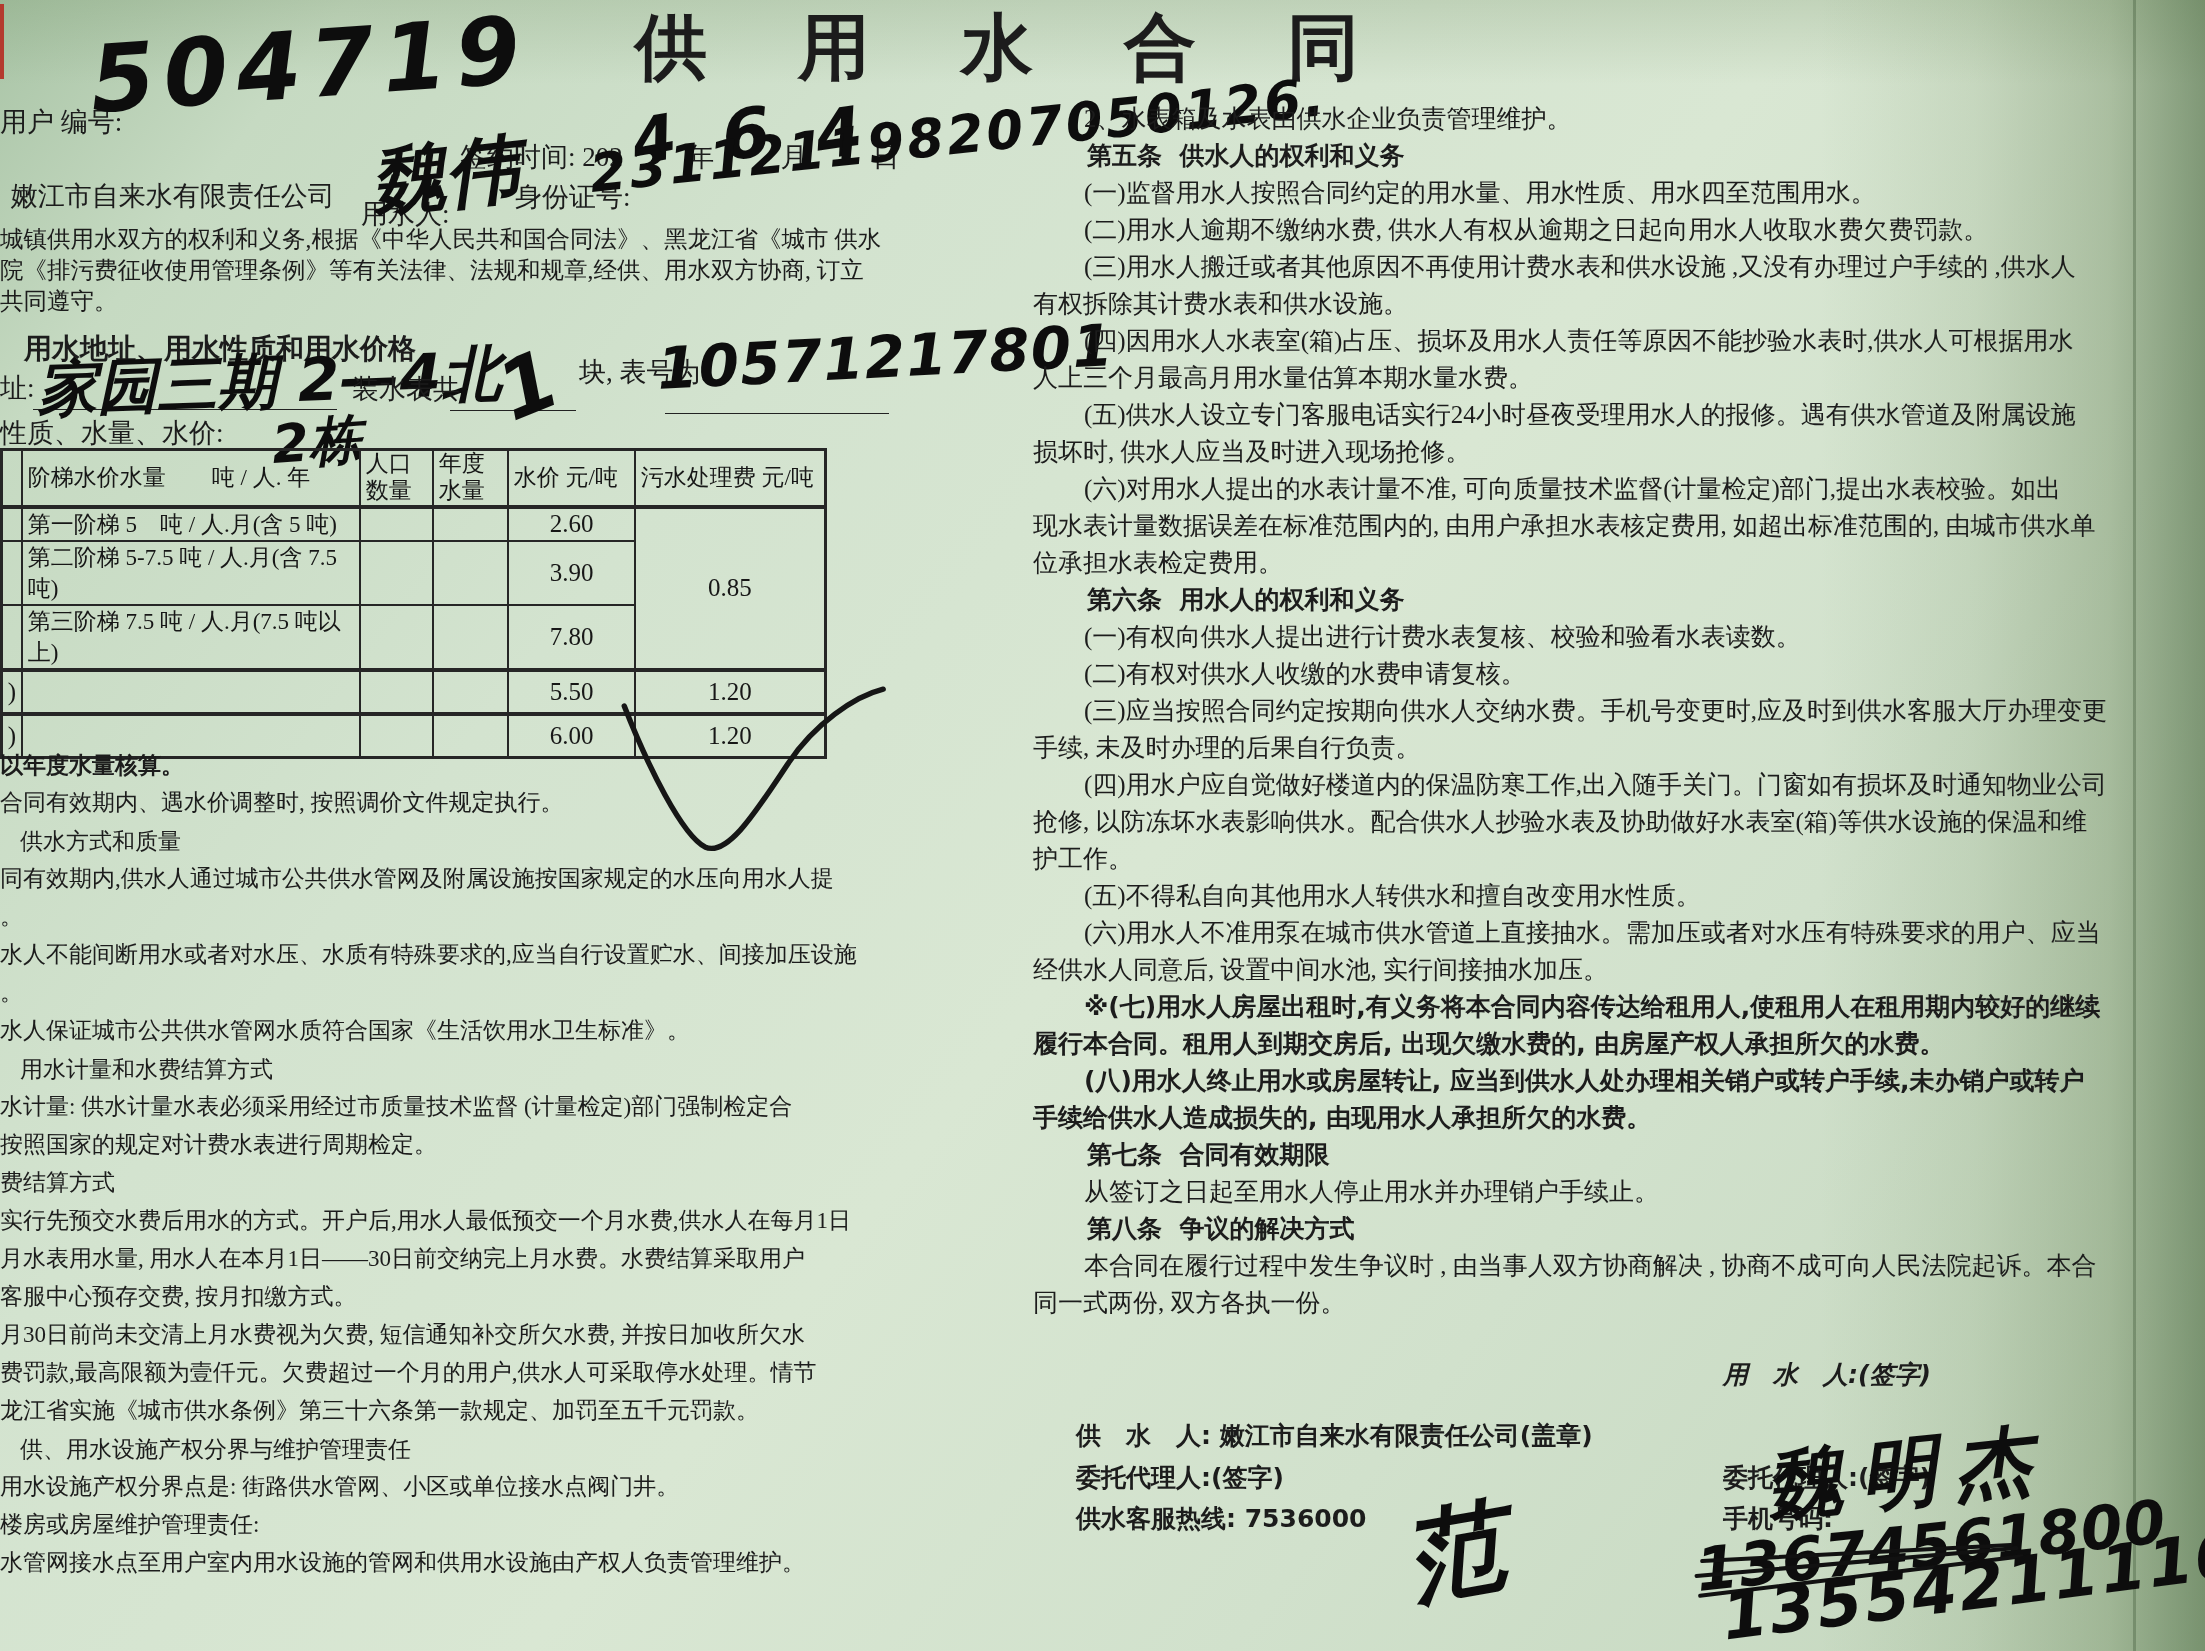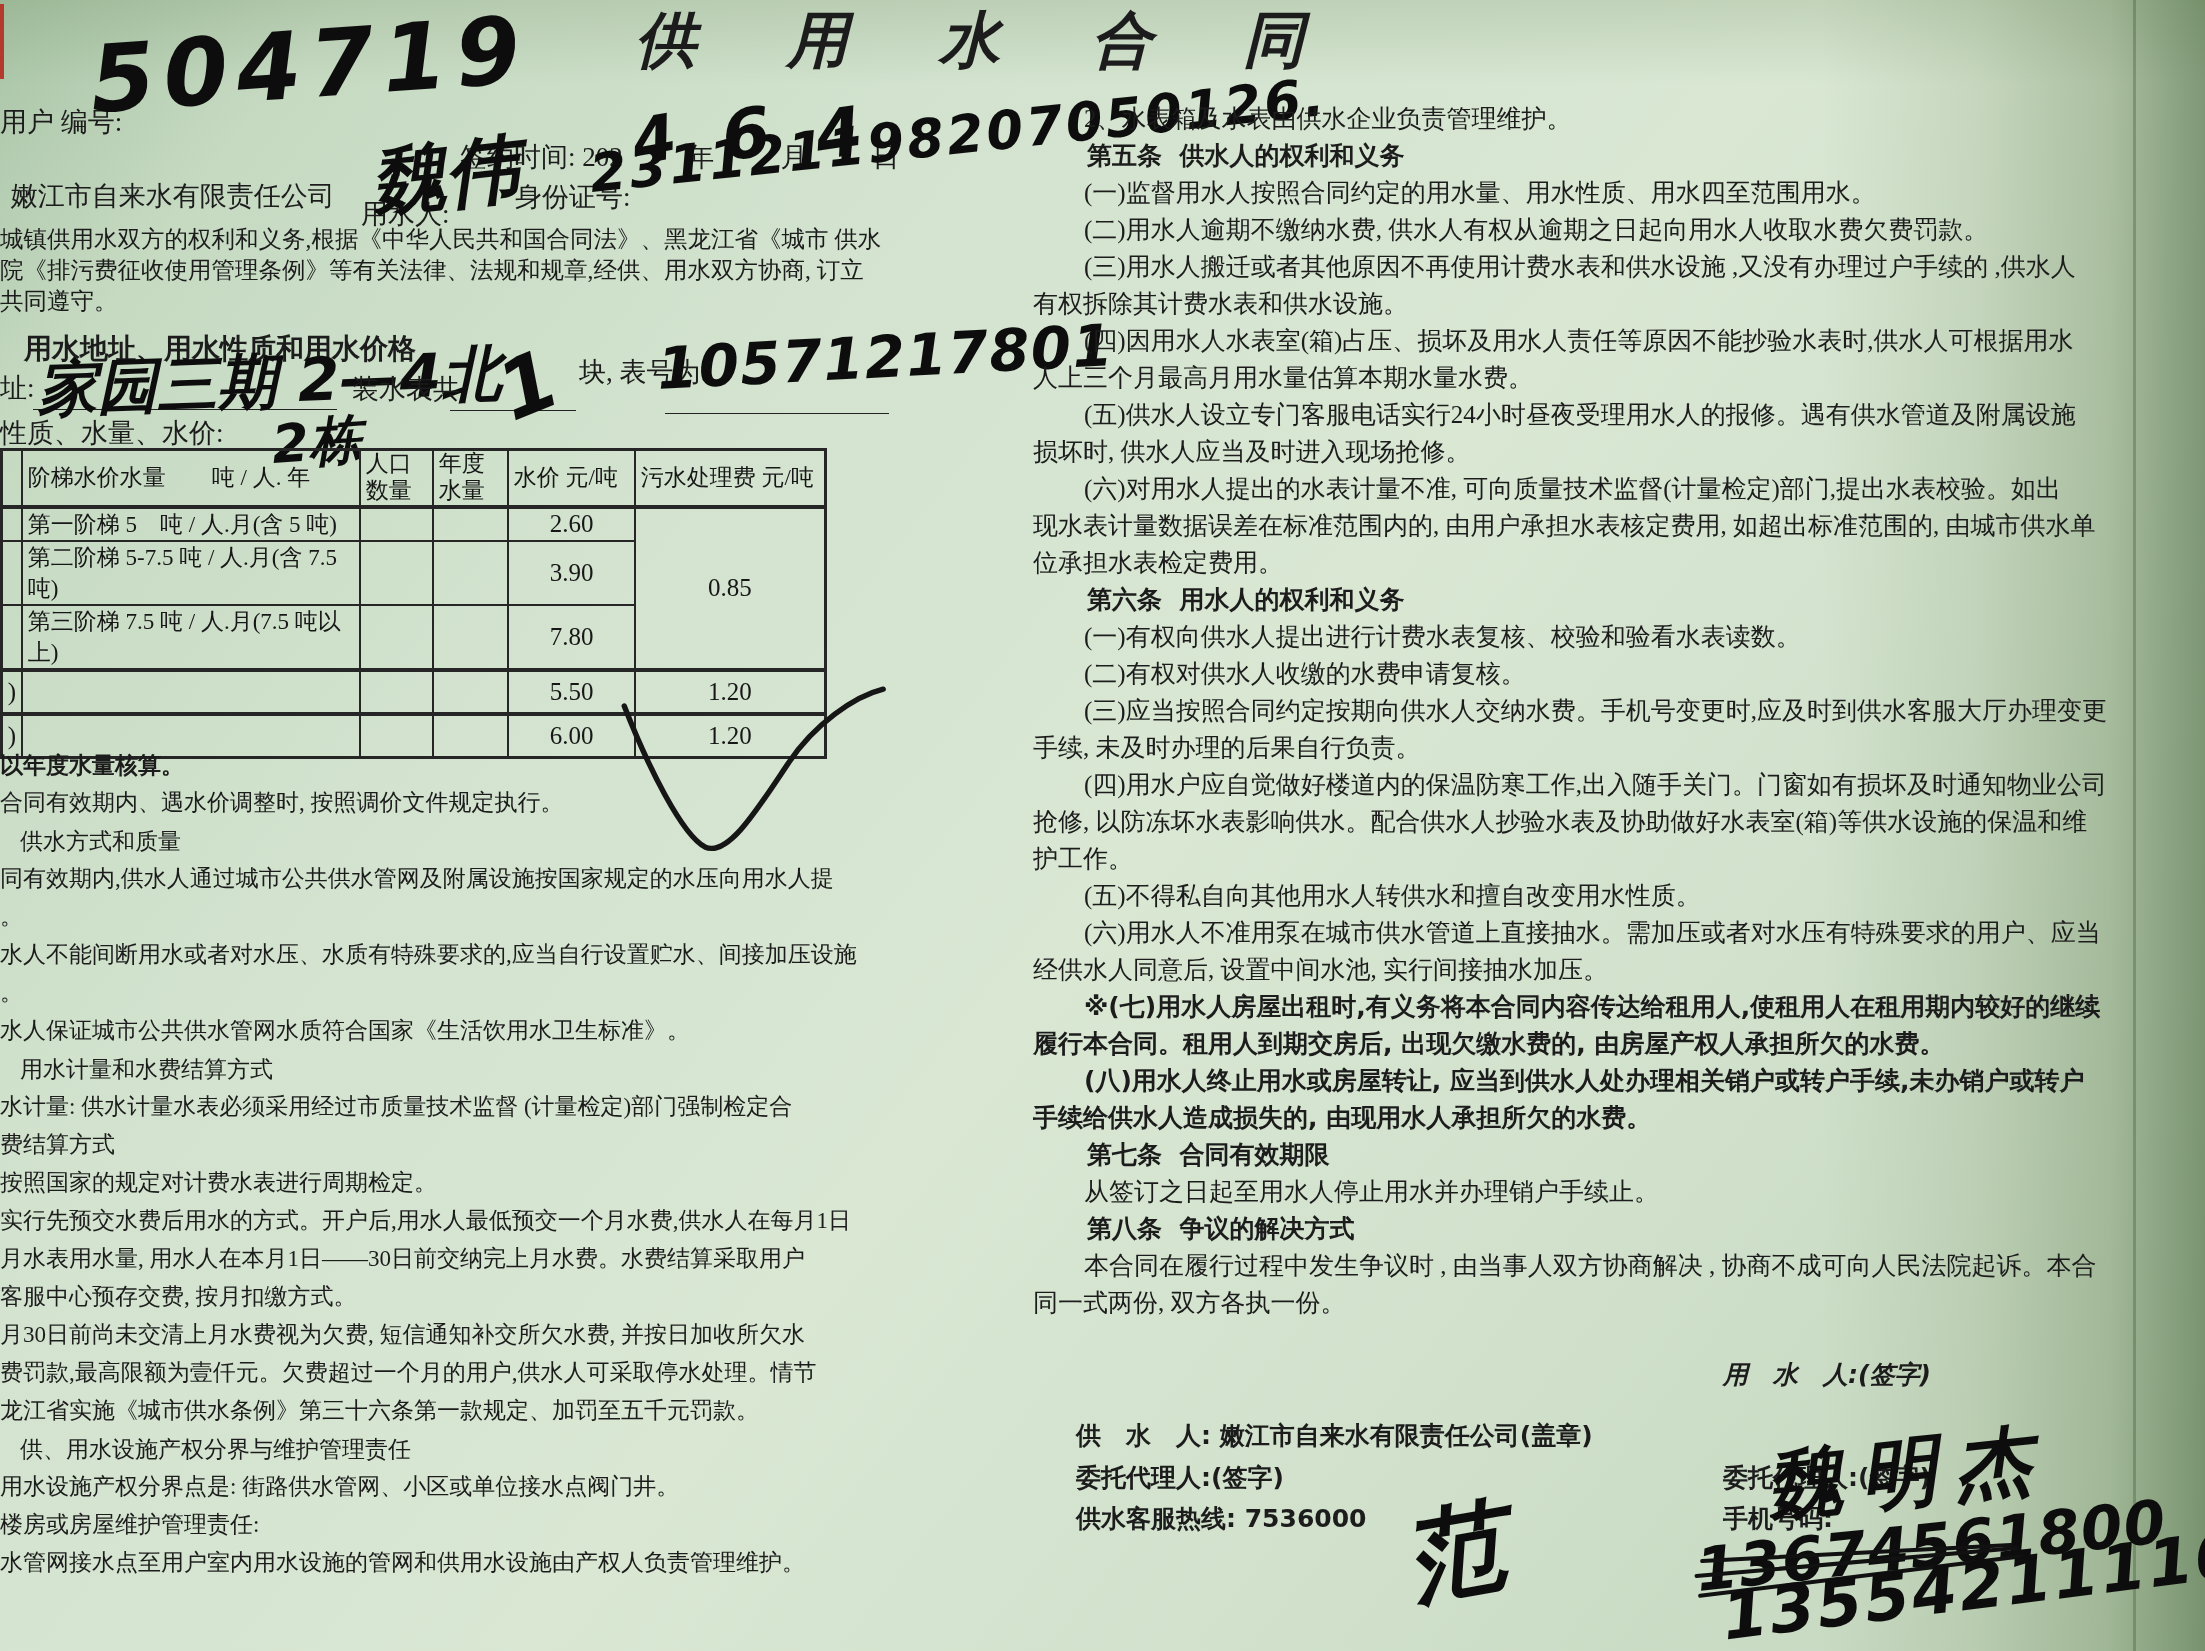--- a/index.html
+++ b/index.html
@@ -12,21 +12,21 @@
   .head{padding-left:54px;font-weight:bold;font-family:"DejaVu Sans","Liberation Sans",sans-serif;}
   .head-l{padding-left:20px;font-weight:normal;font-family:"DejaVu Sans","Liberation Sans",sans-serif;}
   .indent{padding-left:51px;}
   .hw{font-family:"DejaVu Sans",sans-serif;font-style:italic;font-weight:bold;color:#0d0d0d;}
   .shade-right{position:absolute;top:0;right:0;width:385px;height:100%;pointer-events:none;
     background:linear-gradient(90deg,rgba(100,130,80,0) 0%,rgba(100,130,80,.14) 40%,rgba(82,112,62,.32) 75%,rgba(58,90,46,.55) 100%);}
   .shade-top{position:absolute;top:0;left:0;width:100%;height:84px;pointer-events:none;
     background:linear-gradient(180deg,rgba(110,140,95,.22),rgba(110,140,95,0));}
   .crease{position:absolute;top:0;left:2133px;width:3px;height:100%;background:rgba(48,72,40,.30);pointer-events:none;}
   .red-sliver{position:absolute;left:0;top:3.6px;width:3.6px;height:75px;background:#b43a2e;}
-  .title{font-size:61px;font-weight:bold;letter-spacing:91px;font-family:"Liberation Serif",serif;font-style:italic;}
+  .title{font-size:72px;font-weight:bold;letter-spacing:91px;font-family:"Liberation Serif",serif;}
   .lbl{font-size:27px;}
   .underline{position:absolute;height:0;border-top:1.8px solid #222;}
   table.pricing{position:absolute;left:0;top:448px;border-collapse:collapse;table-layout:fixed;
     border:3.6px solid #262626;background:transparent;}
   table.pricing td{border:2.4px solid #262626;font-size:23px;vertical-align:middle;padding:0 4.8px;
     font-family:"Liberation Serif",serif;color:#171717;}
   table.pricing tr.hdr td{border-bottom-width:4.2px;text-align:left;}
   table.pricing tr.thick td{border-top-width:4.2px;}
   table.pricing td.num{text-align:center;font-size:25px;border-radius:7px;}
   table.pricing td.ctr{text-align:center;line-height:1.15;}
@@ -156,22 +156,22 @@
   <div class="line bold">以年度水量核算。</div>
       <div class="line">合同有效期内、遇水价调整时, 按照调价文件规定执行。</div>
       <div class="line head-l">供水方式和质量</div>
       <div class="line">同有效期内,供水人通过城市公共供水管网及附属设施按国家规定的水压向用水人提</div>
       <div class="line">。</div>
       <div class="line">水人不能间断用水或者对水压、水质有特殊要求的,应当自行设置贮水、间接加压设施</div>
       <div class="line">。</div>
       <div class="line">水人保证城市公共供水管网水质符合国家《生活饮用水卫生标准》。</div>
       <div class="line head-l">用水计量和水费结算方式</div>
       <div class="line">水计量: 供水计量水表必须采用经过市质量技术监督 (计量检定)部门强制检定合</div>
+      <div class="line">按照国家的规定对计费水表进行周期检定。</div>
       <div class="line">费结算方式</div>
-      <div class="line">按照国家的规定对计费水表进行周期检定。</div>
       <div class="line">实行先预交水费后用水的方式。开户后,用水人最低预交一个月水费,供水人在每月1日</div>
       <div class="line">月水表用水量, 用水人在本月1日——30日前交纳完上月水费。水费结算采取用户</div>
       <div class="line">客服中心预存交费, 按月扣缴方式。</div>
       <div class="line">月30日前尚未交清上月水费视为欠费, 短信通知补交所欠水费, 并按日加收所欠水</div>
       <div class="line">费罚款,最高限额为壹仟元。欠费超过一个月的用户,供水人可采取停水处理。情节</div>
       <div class="line">龙江省实施《城市供水条例》第三十六条第一款规定、加罚至五千元罚款。</div>
       <div class="line head-l">供、用水设施产权分界与维护管理责任</div>
       <div class="line">用水设施产权分界点是: 街路供水管网、小区或单位接水点阀门井。</div>
       <div class="line">楼房或房屋维护管理责任:</div>
       <div class="line">水管网接水点至用户室内用水设施的管网和供用水设施由产权人负责管理维护。</div>

